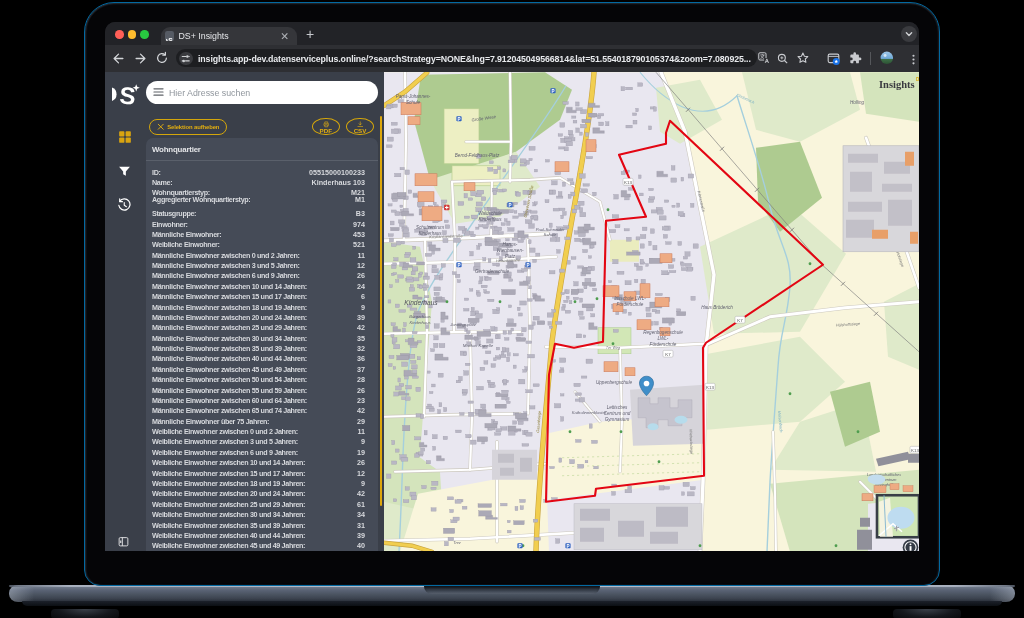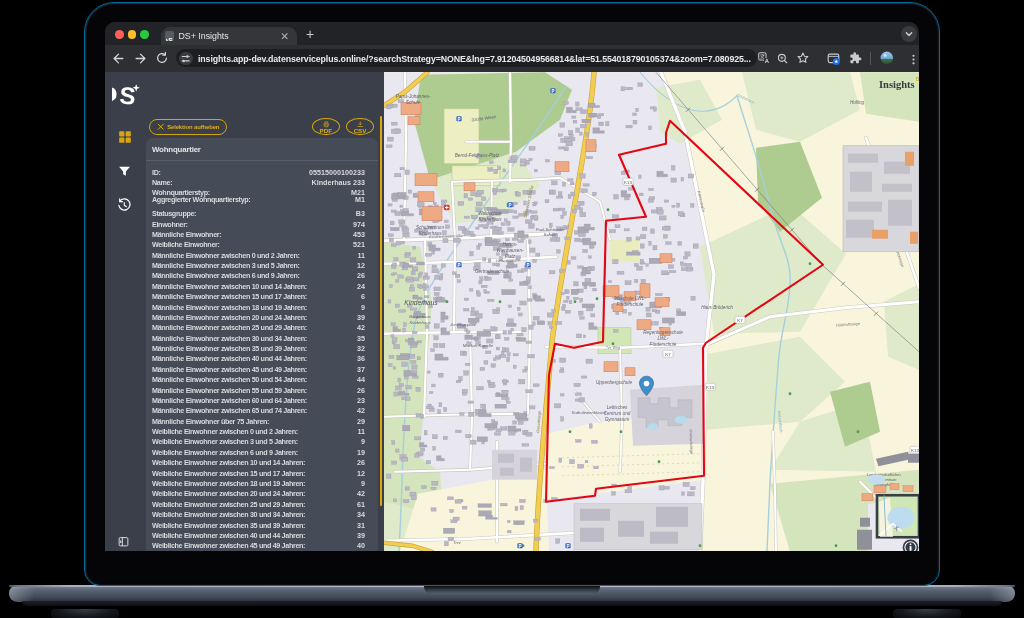--- a/index.html
+++ b/index.html
@@ -129,20 +129,26 @@
             <circle cx="12" cy="19" r="2"></circle>
           </svg></span>
 </div>
 <div id="content">
 <div id="sidebar">
 <svg style="position:absolute;left:6px;top:10px" width="30" height="25" viewBox="0 0 30 25">
             <path d="M1,5.5 a7.2,7.2 0 0 1 0,13.4 Z" fill="#fff"></path>
             <text x="8" y="21.5" font-size="24" font-weight="800" font-family="Liberation Sans,sans-serif" fill="#fff" transform="rotate(4 8 21)">S</text>
             <path d="M25.2,2.2 l1,2.6 2.6,1 -2.6,1 -1,2.6 -1,-2.6 -2.6,-1 2.6,-1 Z" fill="#fff"></path>
           </svg>
+<div id="searchpill">
+            <svg style="position:absolute;left:7px;top:6.5px" width="11" height="10" viewBox="0 0 24 22" fill="none" stroke="#5f6368" stroke-width="2.6" stroke-linecap="round">
+              <path d="M2 4h20M2 11h20M2 18h20"></path>
+            </svg>
+            <span class="ph">Hier Adresse suchen</span>
+          </div>
 <div id="selbtn"><svg style="vertical-align:-1.5px;margin-right:3px" width="7.5" height="7.5" viewBox="0 0 24 24" fill="none" stroke="#e2ae10" stroke-width="3" stroke-linecap="round">
               <path d="M4 4l16 16M20 4L4 20"></path>
             </svg>Selektion aufheben</div>
 <div class="oval" style="left:206.8px">
             <svg width="8.5" height="7" viewBox="0 0 24 24" fill="none" stroke="#e2ae10" stroke-width="2">
               <path d="M7 8V3h10v5"></path>
               <rect x="4" y="8" width="16" height="8" rx="1.5"></rect>
               <path d="M7 13h10v7H7z" fill="#454b57"></path>
             </svg>
             <div class="lb">PDF</div>
@@ -170,40 +176,40 @@
 <svg id="collapse" viewBox="0 0 24 24" fill="none" stroke="#e8e8ea" stroke-width="2">
             <rect x="2.5" y="3" width="19" height="18" rx="2.5"></rect>
             <path d="M9.5 3v18"></path>
             <path d="M6 9.5 v5" stroke-width="2.4"></path>
           </svg>
 <div id="sscroll"></div>
 <div id="card">
 <div class="hd">Wohnquartier</div>
             <div class="sep"></div>
 <div class="row" style="top:29.21px">ID:<b>05515000100233</b></div>
-<div class="row" style="top:39.59px">Name:<b>Kinderhaus 233</b></div>
+<div class="row" style="top:39.59px">Name:<b>Kinderhaus 103</b></div>
 <div class="row" style="top:49.97px">Wohnquartierstyp:<b>M21</b></div>
 <div class="row" style="top:57px">Aggregierter Wohnquartierstyp:<b>M1</b></div>
 <div class="row" style="top:70.73px">Statusgruppe:<b>B3</b></div>
 <div class="row" style="top:81.11px">Einwohner:<b>974</b></div>
 <div class="row" style="top:91.49px">Männliche Einwohner:<b>453</b></div>
 <div class="row" style="top:101.87px">Weibliche Einwohner:<b>521</b></div>
 <div class="row" style="top:112.25px">Männliche Einwohner zwischen 0 und 2 Jahren:<b>11</b></div>
 <div class="row" style="top:122.63px">Männliche Einwohner zwischen 3 und 5 Jahren:<b>12</b></div>
 <div class="row" style="top:133.01px">Männliche Einwohner zwischen 6 und 9 Jahren:<b>26</b></div>
 <div class="row" style="top:143.39px">Männliche Einwohner zwischen 10 und 14 Jahren:<b>24</b></div>
 <div class="row" style="top:153.77px">Männliche Einwohner zwischen 15 und 17 Jahren:<b>6</b></div>
 <div class="row" style="top:164.15px">Männliche Einwohner zwischen 18 und 19 Jahren:<b>9</b></div>
 <div class="row" style="top:174.53px">Männliche Einwohner zwischen 20 und 24 Jahren:<b>39</b></div>
 <div class="row" style="top:184.91px">Männliche Einwohner zwischen 25 und 29 Jahren:<b>42</b></div>
 <div class="row" style="top:195.29px">Männliche Einwohner zwischen 30 und 34 Jahren:<b>35</b></div>
 <div class="row" style="top:205.67px">Männliche Einwohner zwischen 35 und 39 Jahren:<b>32</b></div>
 <div class="row" style="top:216.05px">Männliche Einwohner zwischen 40 und 44 Jahren:<b>36</b></div>
 <div class="row" style="top:226.43px">Männliche Einwohner zwischen 45 und 49 Jahren:<b>37</b></div>
-<div class="row" style="top:236.81px">Männliche Einwohner zwischen 50 und 54 Jahren:<b>44</b></div>
+<div class="row" style="top:236.81px">Männliche Einwohner zwischen 50 und 54 Jahren:<b>28</b></div>
 <div class="row" style="top:247.19px">Männliche Einwohner zwischen 55 und 59 Jahren:<b>26</b></div>
 <div class="row" style="top:257.57px">Männliche Einwohner zwischen 60 und 64 Jahren:<b>23</b></div>
 <div class="row" style="top:267.95px">Männliche Einwohner zwischen 65 und 74 Jahren:<b>42</b></div>
 <div class="row" style="top:278.33px">Männliche Einwohner über 75 Jahren:<b>29</b></div>
 <div class="row" style="top:288.71px">Weibliche Einwohner zwischen 0 und 2 Jahren:<b>11</b></div>
 <div class="row" style="top:299.09px">Weibliche Einwohner zwischen 3 und 5 Jahren:<b>9</b></div>
 <div class="row" style="top:309.47px">Weibliche Einwohner zwischen 6 und 9 Jahren:<b>19</b></div>
 <div class="row" style="top:319.85px">Weibliche Einwohner zwischen 10 und 14 Jahren:<b>26</b></div>
 <div class="row" style="top:330.23px">Weibliche Einwohner zwischen 15 und 17 Jahren:<b>12</b></div>
 <div class="row" style="top:340.61px">Weibliche Einwohner zwischen 18 und 19 Jahren:<b>9</b></div>

